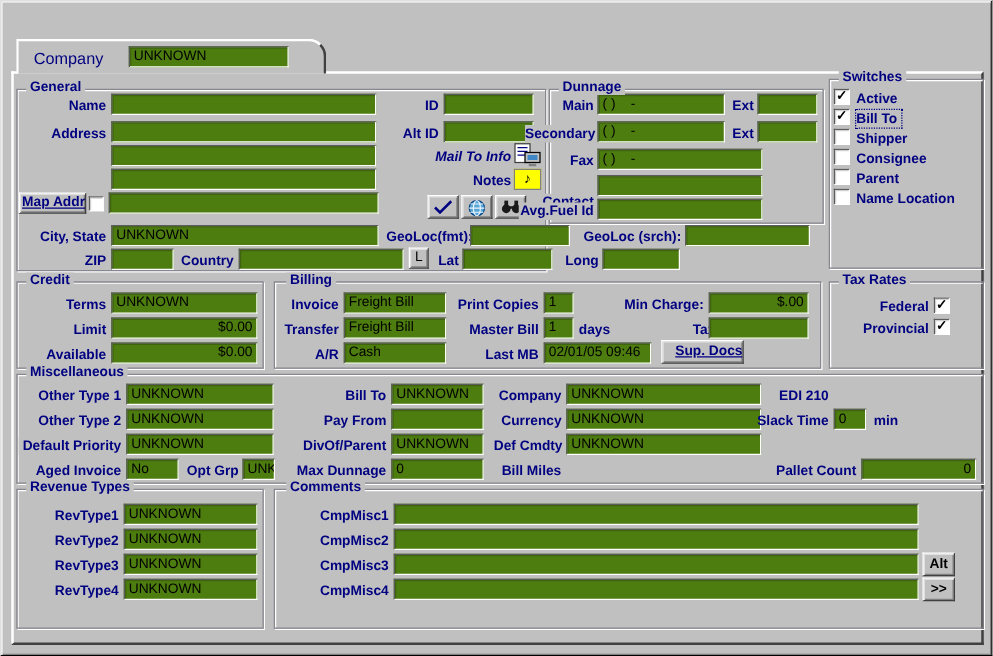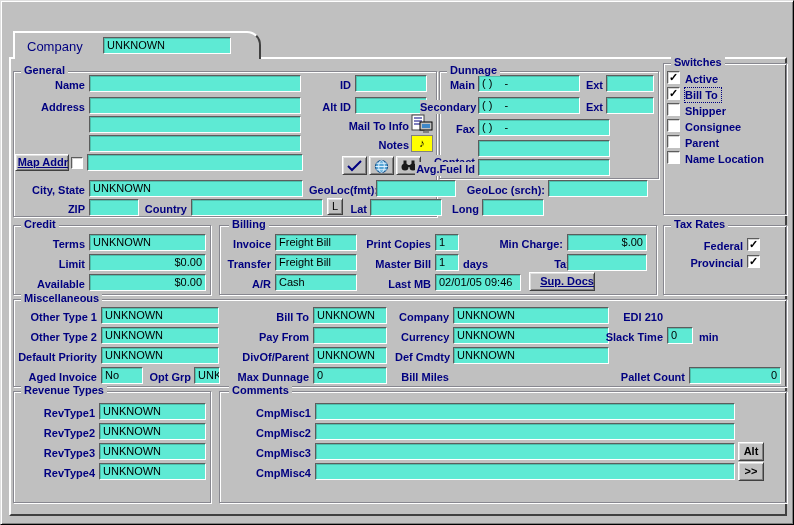--- a/index.html
+++ b/index.html
@@ -24,21 +24,21 @@
   .tab-label{position:absolute;left:12px;top:6px;color:#000080;font-size:13px;white-space:nowrap;}
   .tab .fld{position:absolute;}
   .grp{position:absolute;border:1px solid #87878f;box-shadow:1px 1px 0 #fff, inset 1px 1px 0 #fff;}
   .gt{position:absolute;color:#000080;font-size:11px;font-weight:bold;background:#c0c0c0;
     padding:0 3px;white-space:nowrap;z-index:1;}
   .lbl{position:absolute;color:#000080;font-size:11px;font-weight:bold;text-align:right;
     white-space:nowrap;height:14px;line-height:14px;}
   .la{text-align:left;}
   .lblbg{background:#c0c0c0;}
   .focus-dotted{outline:1px dotted #000080;}
-  .fld{position:absolute;background:#5eead4;color:#000;font-size:11px;height:17px;
+  .fld{position:absolute;background:#4d7c0f;color:#000;font-size:11px;height:17px;
     line-height:15px;padding:0 3px;border:1px solid;border-color:#5c5c5c #fff #fff #5c5c5c;
     box-shadow:inset 1px 1px 0 rgba(0,0,0,0.18);white-space:pre;overflow:hidden;}
   .ra{text-align:right;}
   .btn{position:absolute;background:#c0c0c0;border:1px solid;border-color:#fff #404040 #404040 #fff;
     box-shadow:inset 1px 1px 0 #dfdfdf, inset -1px -1px 0 #808080;
     font-size:11px;text-align:center;color:#000;overflow:hidden;}
   .btn.navy{color:#000080;font-weight:bold;}
   .underline{text-decoration:underline;text-align:right;}
   .cb{position:absolute;width:13px;height:13px;background:#fff;border:1px solid;
     border-color:#5c5c5c #fff #fff #5c5c5c;box-shadow:inset 1px 1px 0 rgba(0,0,0,0.18);
@@ -82,21 +82,21 @@
   <span class="fld" style="left:88px;top:74px;width:212px;"></span>
   <span class="lbl" style="left:320px;top:77px;width:30px;">ID</span>
   <span class="fld" style="left:354px;top:74px;width:72px;"></span>
 
   <span class="lbl" style="left:24px;top:99px;width:60px;">Address</span>
   <span class="fld" style="left:88px;top:96px;width:212px;"></span>
   <span class="lbl" style="left:310px;top:99px;width:40px;">Alt ID</span>
   <span class="fld" style="left:354px;top:96px;width:72px;"></span>
 
   <span class="fld" style="left:88px;top:115px;width:212px;"></span>
-  <span class="lbl" style="left:330px;top:118px;width:78px;">Mail To Info</span>
+  <span class="lbl" style="left:330px;top:118px;width:78px;font-style:italic;">Mail To Info</span>
   <span style="position:absolute;left:410px;top:113px;">
     <svg width="22" height="20" viewBox="0 0 22 20">
         <rect x="1" y="1" width="12" height="15" fill="#fff" stroke="#404040"></rect>
         <line x1="3" y1="4" x2="11" y2="4" stroke="#000080"></line>
         <line x1="3" y1="7" x2="11" y2="7" stroke="#000080"></line>
         <line x1="3" y1="10" x2="11" y2="10" stroke="#000080"></line>
         <rect x="9" y="8" width="12" height="8" fill="#c0c0c0" stroke="#000"></rect>
         <rect x="11" y="10" width="8" height="4" fill="#3f87c7"></rect>
         <rect x="12" y="17" width="6" height="2" fill="#808080"></rect>
       </svg>

